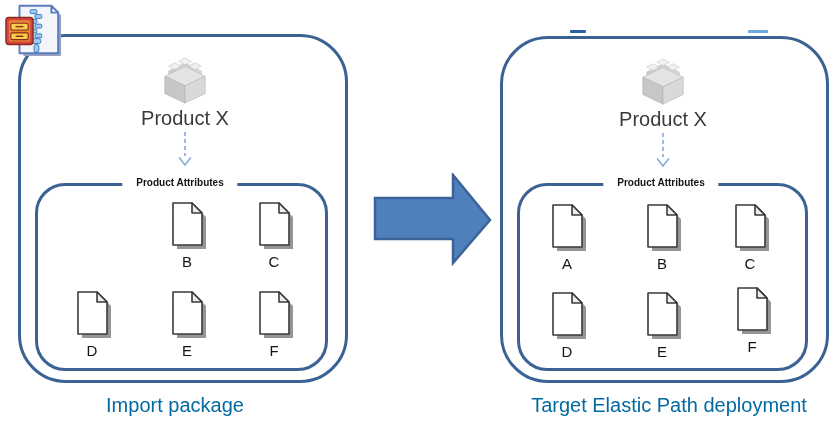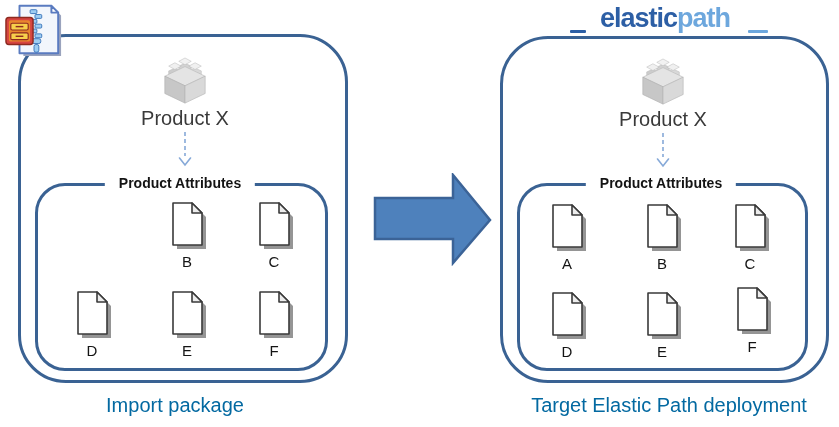--- a/index.html
+++ b/index.html
@@ -5,21 +5,21 @@
   html,body { margin:0; padding:0; background:#ffffff; }
   .stage {
     position:relative; width:839px; height:427px; background:#ffffff;
     font-family:"Liberation Sans", sans-serif; overflow:hidden;
   }
   .abs { position:absolute; }
   .outer-box { position:absolute; border:3px solid #3a6293; border-radius:48px; background:transparent; }
   .inner-box { position:absolute; border:3px solid #3a6293; border-radius:30px; background:transparent; }
   .legend {
     position:absolute; transform:translateX(-50%); background:#ffffff;
-    padding:0 14px; font-weight:bold; font-size:14px; color:#141414; white-space:nowrap; line-height:18px;
+    padding:0 14px; font-weight:bold; font-size:10px; color:#141414; white-space:nowrap; line-height:18px;
   }
   .product-label { position:absolute; transform:translateX(-50%); font-size:20px; color:#3a3a3a; white-space:nowrap; }
   .caption { position:absolute; font-size:20px; color:#0369a1; text-align:center; white-space:nowrap; }
   .doc { position:absolute; width:38px; height:70px; }
   .doc svg { position:absolute; left:0; top:0; width:38px; height:50px; }
   .doc-label { position:absolute; top:52px; left:0; width:32px; text-align:center; font-size:15px; color:#141414; }
   .logo { position:absolute; left:540px; top:4px; width:250px; text-align:center; font-weight:bold; font-size:27px; letter-spacing:-1px; white-space:nowrap; line-height:28px; }
   .logo .dark { color:#2d5fa5; }
   .logo .light { color:#6da7dd; }
   .logo-dash { position:absolute; height:3px; border-radius:1px; }
@@ -134,23 +134,20 @@
       </svg>
     <div class="doc-label">F</div>
   </div>
 
   <div class="caption" style="left:55px; top:394px; width:240px;">Import package</div>
 
   <svg class="abs" style="left:373px; top:173px; width:120px; height:93px;" viewBox="0 0 120 93">
     <polygon points="2,25 80,25 80,2 117,47 80,90 80,66 2,66" fill="#4e81bc" stroke="#3b6397" stroke-width="2.5" stroke-linejoin="miter"></polygon>
   </svg>
 
-  <div class="logo">
-    <span class="dark">elastic</span><span class="light">path</span>
-  </div>
   <div class="logo-dash dark"></div>
   <div class="logo-dash light"></div>
 
   <div class="outer-box" style="left:500px; top:36px; width:323px; height:341px;"></div>
 
   <svg class="abs" style="left:637px; top:58px; width:52px; height:48px;">
       <use href="#lego"></use>
     </svg>
 
   <div class="product-label" style="left:663px; top:108px;">Product X</div>

